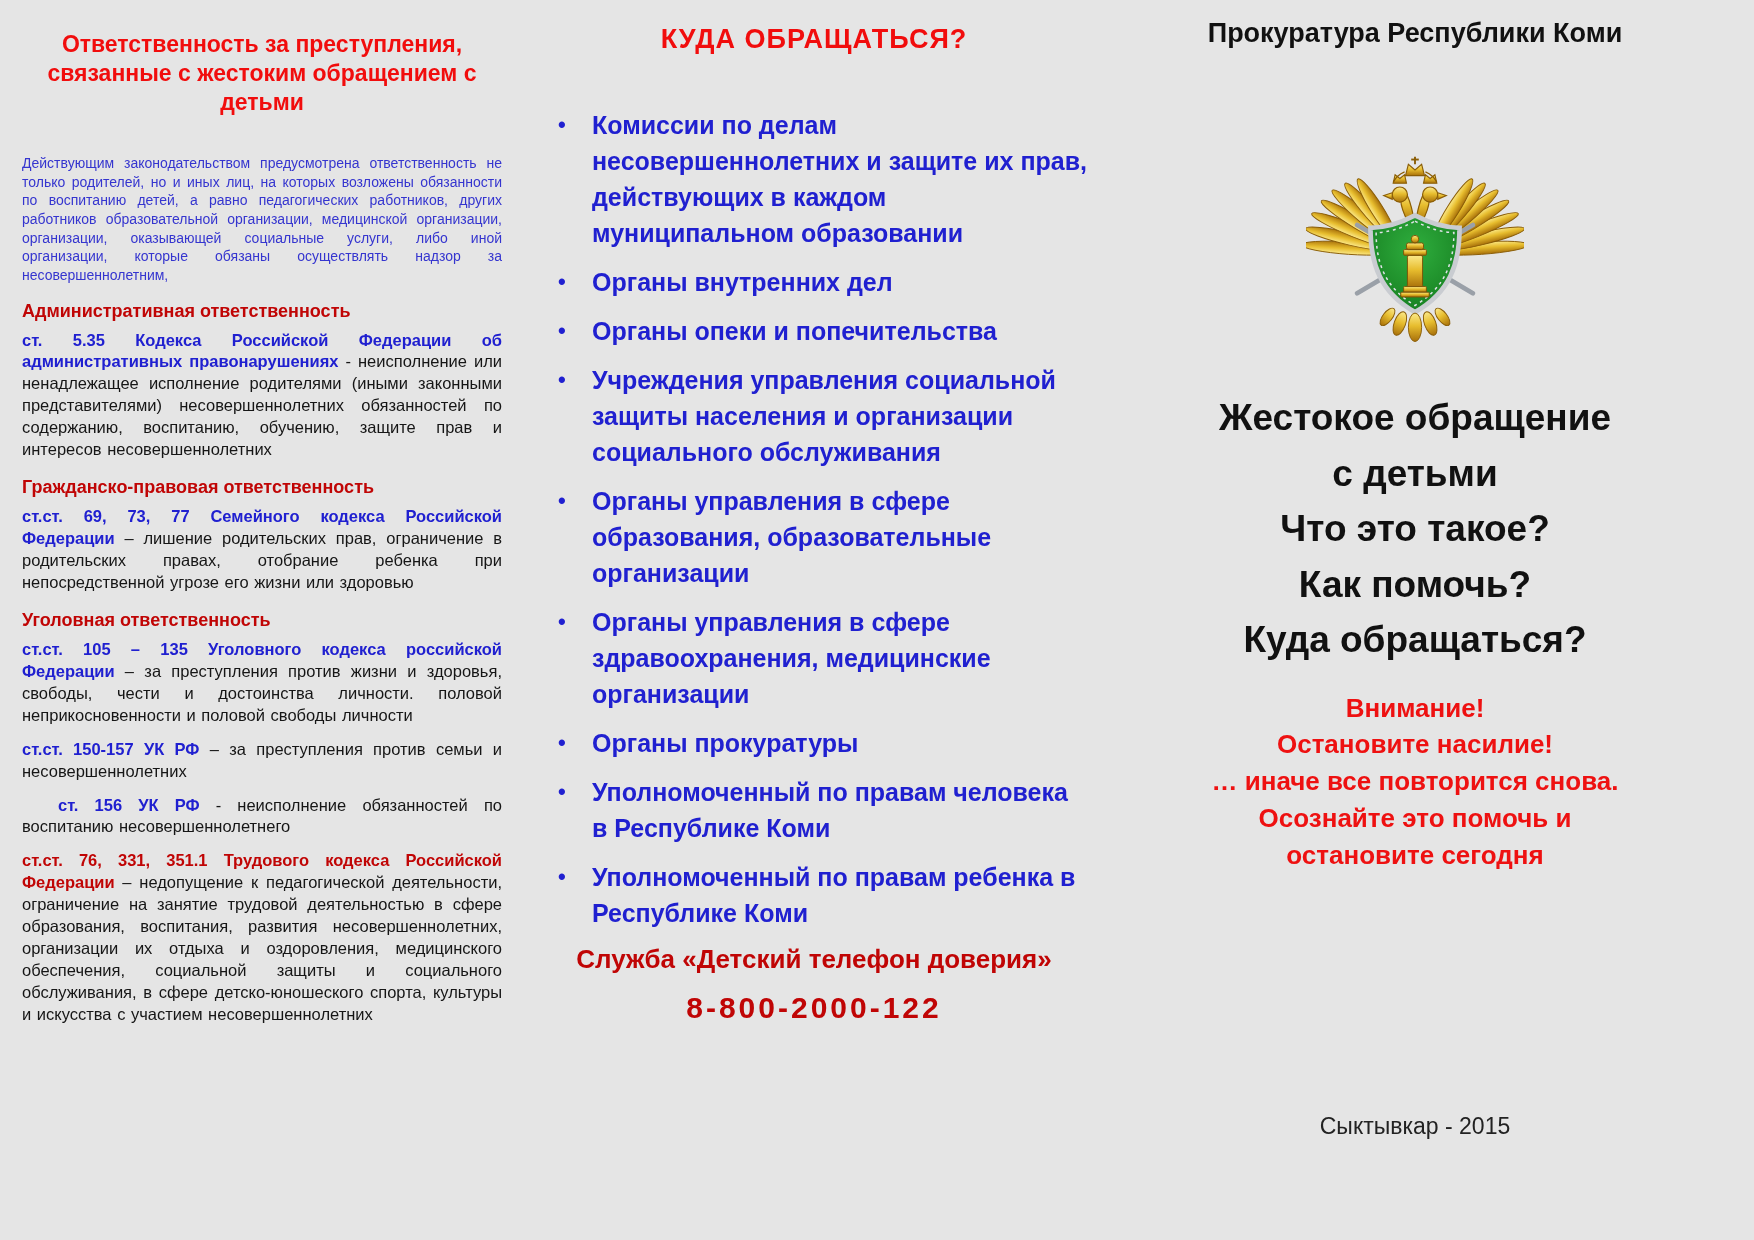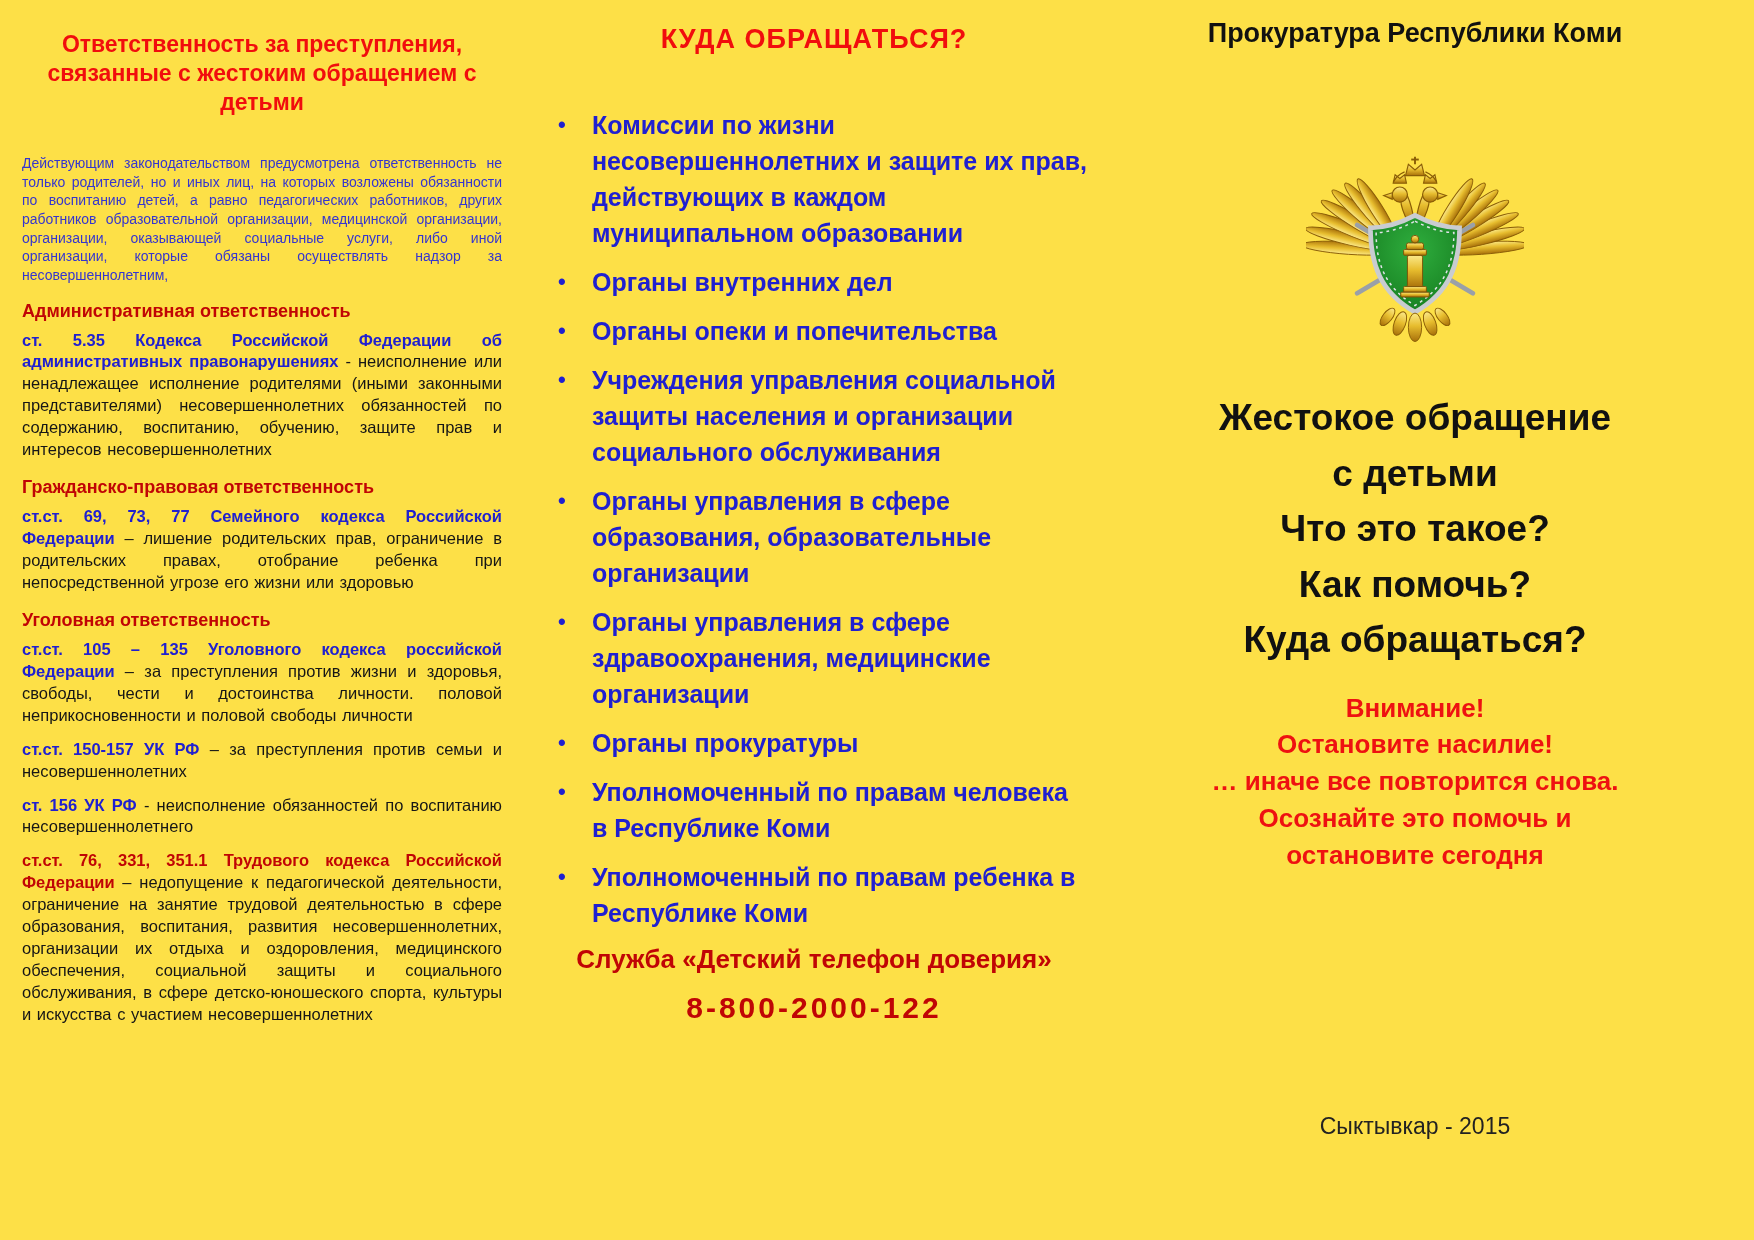--- a/index.html
+++ b/index.html
@@ -1,16 +1,16 @@
 <!DOCTYPE html>
 <html><head>
 <meta charset="utf-8">
 <style>
   html,body{margin:0;padding:0;background:#ffffff;}
-  .page{position:relative;width:1754px;height:1240px;background:#fde047;overflow:hidden;
+  .page{position:relative;width:1754px;height:1240px;background:#e5e5e5;overflow:hidden;
         font-family:"Liberation Sans",sans-serif;}
 
   
   .col-left{position:absolute;left:22px;top:30px;width:480px;}
   .l-title{font-size:23px;font-weight:bold;color:#f10d0d;text-align:center;
            line-height:1.25;margin:0 10px 38px 10px;}
   .l-intro{font-size:14px;color:#3535cf;text-align:justify;line-height:1.33;
            word-spacing:2px;margin:0 0 10px 0;}
   .l-sub{font-size:18px;font-weight:bold;color:#c00505;margin:16px 0 8px 0;}
   .l-item{font-size:16.5px;color:#161616;text-align:justify;line-height:1.33;
@@ -59,34 +59,34 @@
     </p>
 
     <h2 class="l-sub" style="color: rgb(192, 5, 5);">Уголовная ответственность</h2>
     <p class="l-item">
       <span class="ref" style="color: rgb(32, 32, 208);">ст.ст. 105 – 135 Уголовного кодекса российской Федерации</span><span> – за преступления против жизни и здоровья, свободы, чести и достоинства личности. половой неприкосновенности и половой свободы личности</span>
     </p>
     <p class="l-item">
       <span class="ref" style="color: rgb(32, 32, 208);">ст.ст. 150-157 УК РФ</span><span> – за преступления против семьи и несовершеннолетних</span>
     </p>
     <p class="l-item">
-      <span class="ref" style="color: rgb(32, 32, 208);">ст. 156 УК РФ</span><span> - неисполнение обязанностей по воспитанию несовершеннолетнего</span>
+      <span class="ref" style="color: rgb(32, 32, 208); margin-left: 36px;">ст. 156 УК РФ</span><span> - неисполнение обязанностей по воспитанию несовершеннолетнего</span>
     </p>
     <p class="l-item">
       <span class="ref-red" style="color: rgb(192, 5, 5);">ст.ст. 76, 331, 351.1 Трудового кодекса Российской Федерации</span><span> – недопущение к педагогической деятельности, ограничение на занятие трудовой деятельностью в сфере образования, воспитания, развития несовершеннолетних, организации их отдыха и оздоровления, медицинского обеспечения, социальной защиты и социального обслуживания, в сфере детско-юношеского спорта, культуры и искусства с участием несовершеннолетних</span>
     </p>
   </div>
 
   <div class="col-mid">
     <h1 class="m-title" style="color: rgb(241, 13, 13);">КУДА ОБРАЩАТЬСЯ?</h1>
 
     <ul class="m-list">
       <li class="m-item">
         <span class="dot">•</span>
-        <span class="m-text" style="color: rgb(32, 32, 208);">Комиссии по жизни несовершеннолетних и защите их прав, действующих в каждом муниципальном образовании</span>
+        <span class="m-text" style="color: rgb(32, 32, 208);">Комиссии по делам несовершеннолетних и защите их прав, действующих в каждом муниципальном образовании</span>
       </li>
       <li class="m-item">
         <span class="dot">•</span>
         <span class="m-text" style="color: rgb(32, 32, 208);">Органы внутренних дел</span>
       </li>
       <li class="m-item">
         <span class="dot">•</span>
         <span class="m-text" style="color: rgb(32, 32, 208);">Органы опеки и попечительства</span>
       </li>
       <li class="m-item">

